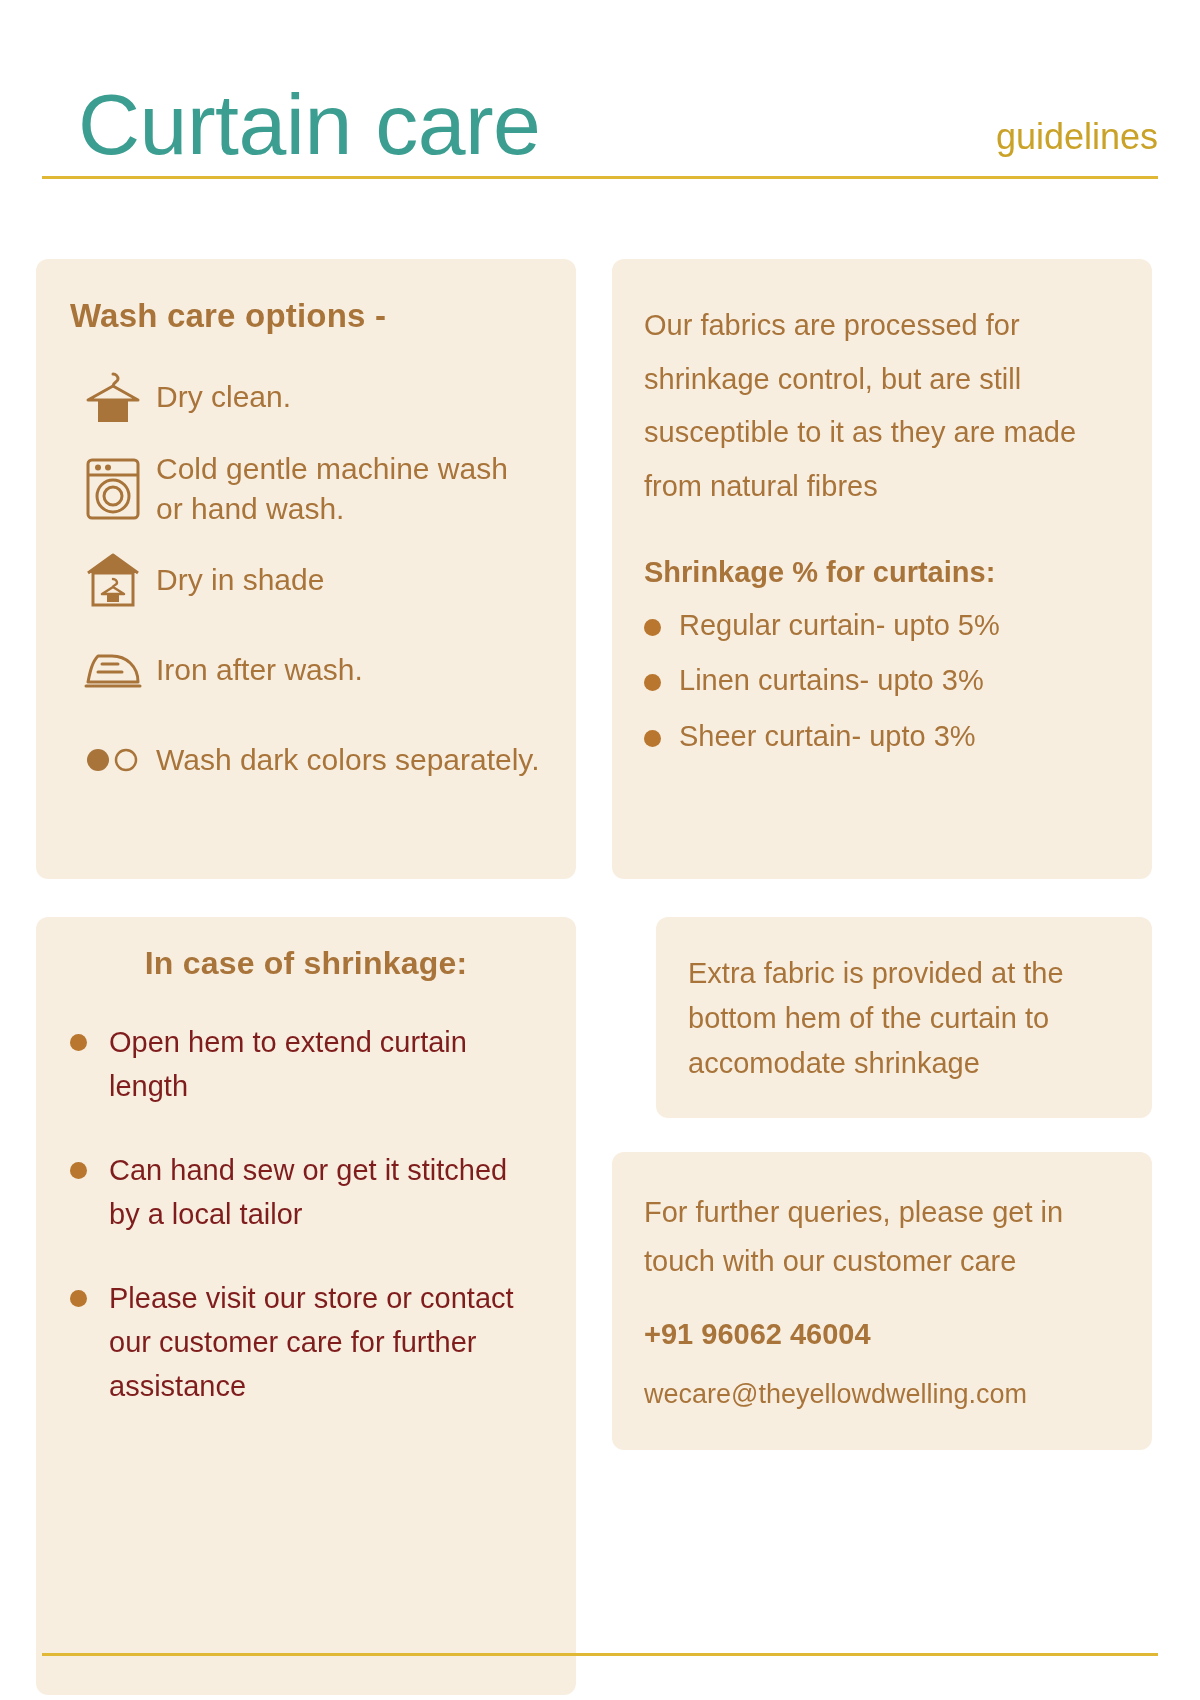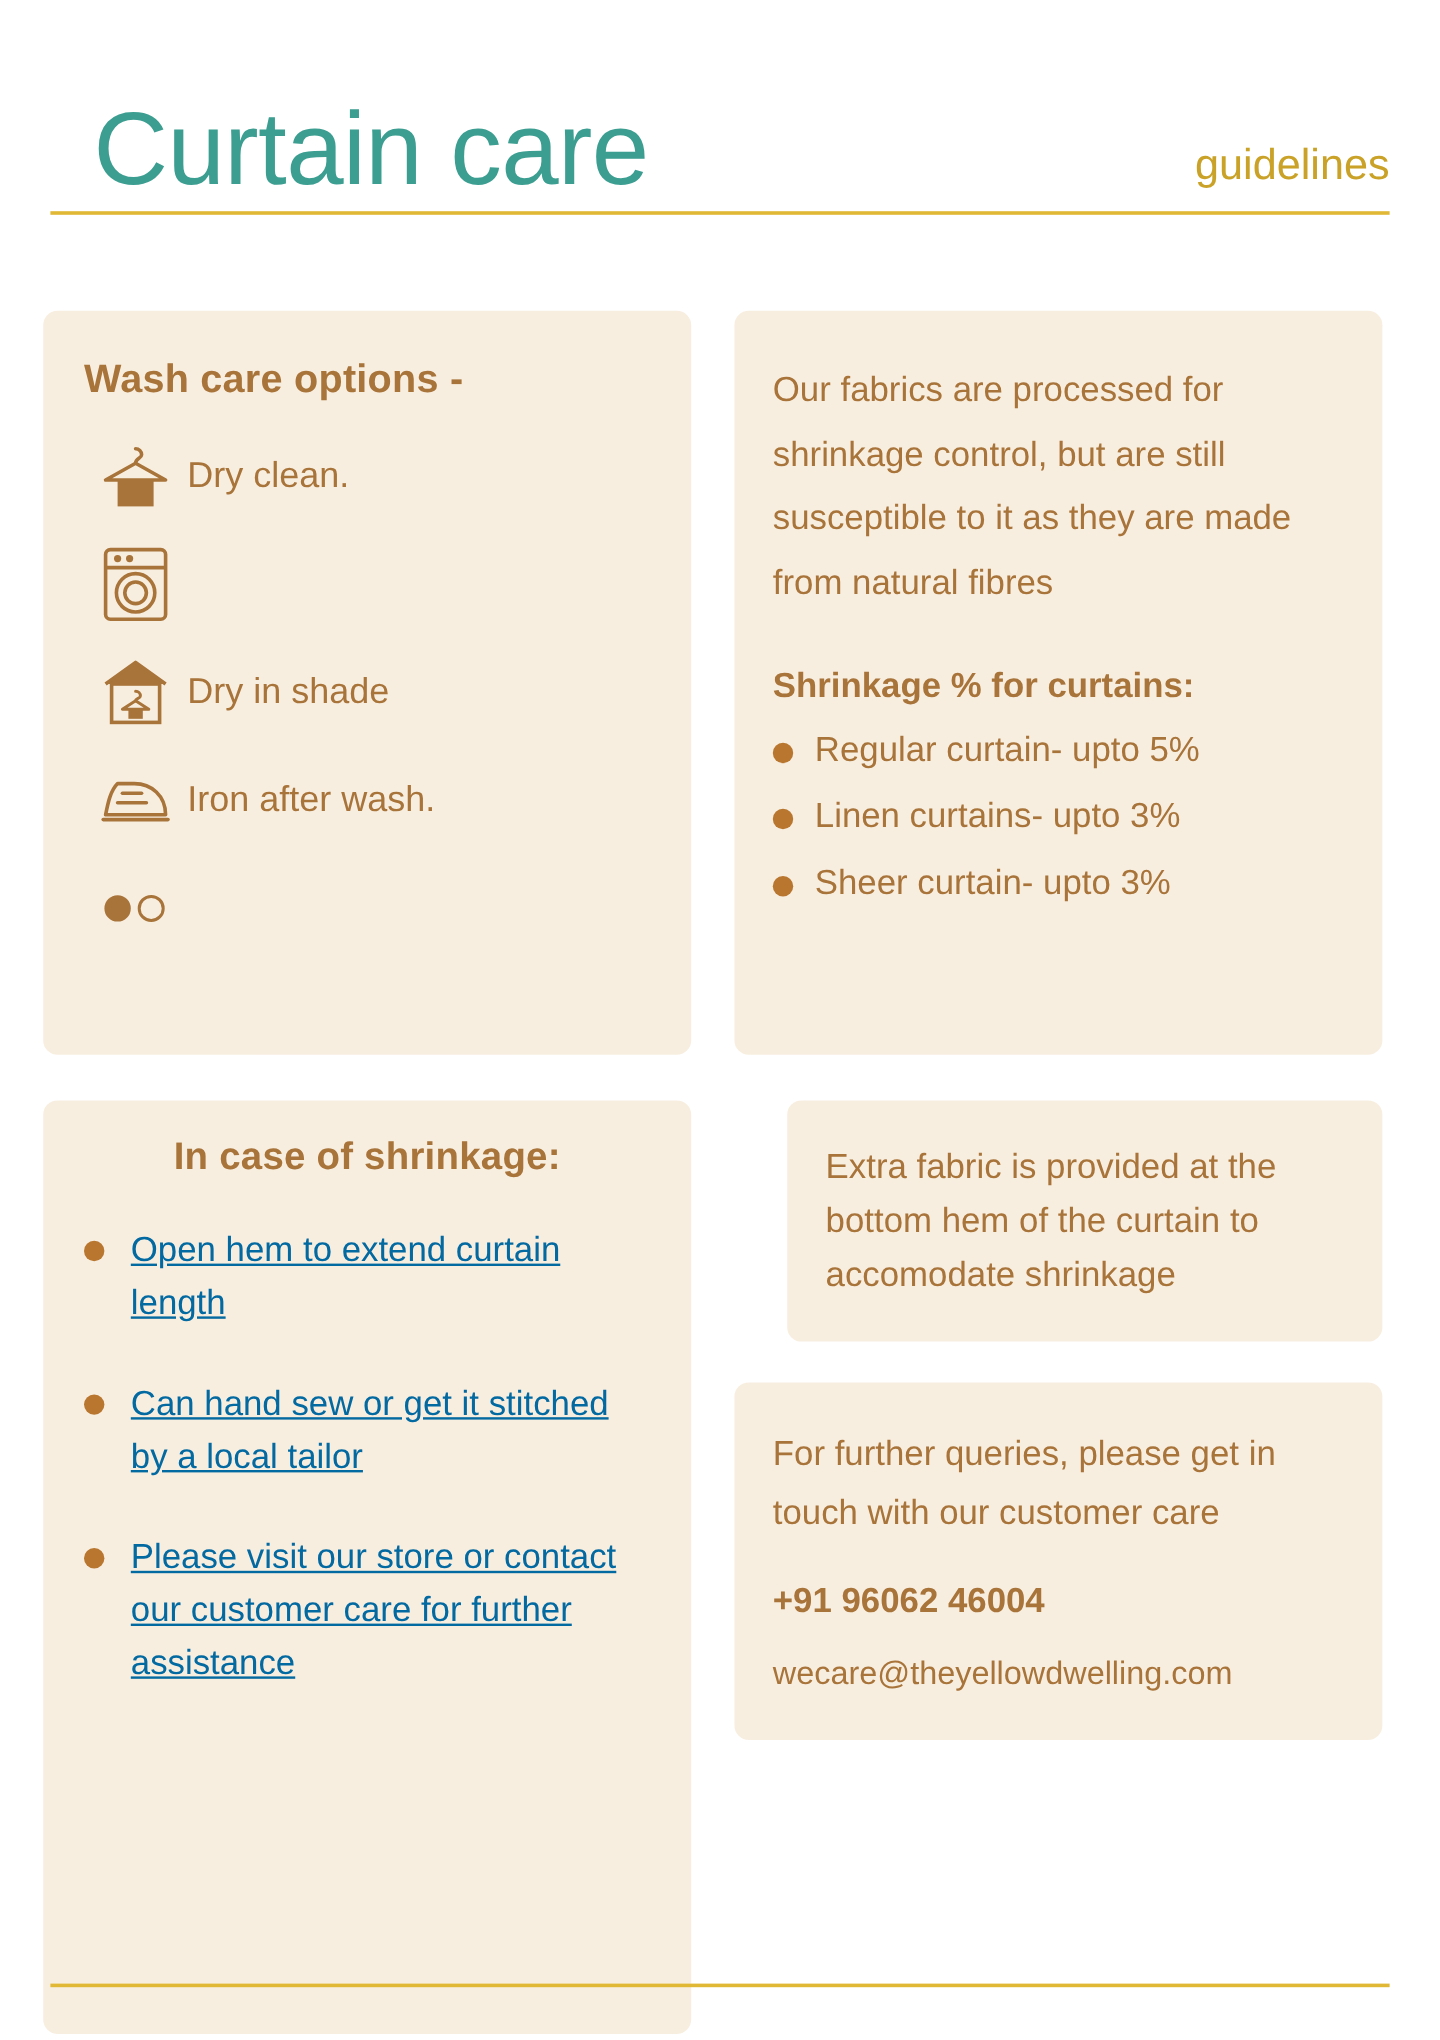--- a/index.html
+++ b/index.html
@@ -166,22 +166,21 @@
     margin-bottom: 40px;
   }
   .case-row .dot {
     margin-top: 14px;
     margin-right: 22px;
     background: #b8762e;
   }
   .case-text {
     font-size: 29px;
     line-height: 1.52;
-    color: #0369a1;
-    text-decoration: underline;
+    color: #7f1d1d;
   }
 
   
   .card-extra {
     padding: 34px 32px 32px 32px;
     margin-top: 38px;
     margin-left: 44px;
   }
   .card-extra .para {
     line-height: 1.55;
@@ -242,20 +241,21 @@
           <div class="wash-icon">
             <svg width="62" height="66" viewBox="0 0 62 66">
               <rect x="6" y="4" width="50" height="58" rx="4" fill="none" stroke="#a8743a" stroke-width="3"></rect>
               <line x1="6" y1="19" x2="56" y2="19" stroke="#a8743a" stroke-width="3"></line>
               <circle cx="16" cy="11.5" r="3" fill="#a8743a"></circle>
               <circle cx="26" cy="11.5" r="3" fill="#a8743a"></circle>
               <circle cx="31" cy="40" r="16" fill="none" stroke="#a8743a" stroke-width="3"></circle>
               <circle cx="31" cy="40" r="9" fill="none" stroke="#a8743a" stroke-width="3"></circle>
             </svg>
           </div>
+          <div class="wash-text">Cold gentle machine wash or hand wash.</div>
         </div>
 
         <div class="wash-item">
           <div class="wash-icon">
             <svg width="62" height="62" viewBox="0 0 62 62">
               <path d="M6 24 L31 6 L56 24" fill="#a8743a" stroke="#a8743a" stroke-width="3" stroke-linejoin="round"></path>
               <rect x="11" y="24" width="40" height="32" fill="none" stroke="#a8743a" stroke-width="3"></rect>
               <path d="M31 30 a4 4 0 0 1 4 4 c0 2-4 2-4 4" fill="none" stroke="#a8743a" stroke-width="2.5" stroke-linecap="round"></path>
               <path d="M31 38 L20 45 h22 Z" fill="none" stroke="#a8743a" stroke-width="2.5" stroke-linejoin="round"></path>
               <rect x="25" y="45" width="12" height="8" fill="#a8743a"></rect>
@@ -276,20 +276,21 @@
           <div class="wash-text">Iron after wash.</div>
         </div>
 
         <div class="wash-item">
           <div class="wash-icon">
             <svg width="62" height="32" viewBox="0 0 62 32">
               <circle cx="16" cy="16" r="11" fill="#a8743a"></circle>
               <circle cx="44" cy="16" r="10" fill="none" stroke="#a8743a" stroke-width="2.5"></circle>
             </svg>
           </div>
+          <div class="wash-text">Wash dark colors separately.</div>
         </div>
       </div>
 
       <div class="card card-case">
         <h2>In case of shrinkage:</h2>
 
         <div class="case-row">
           <div class="dot"></div>
           <div class="case-text">Open hem to extend curtain length</div>
         </div>

